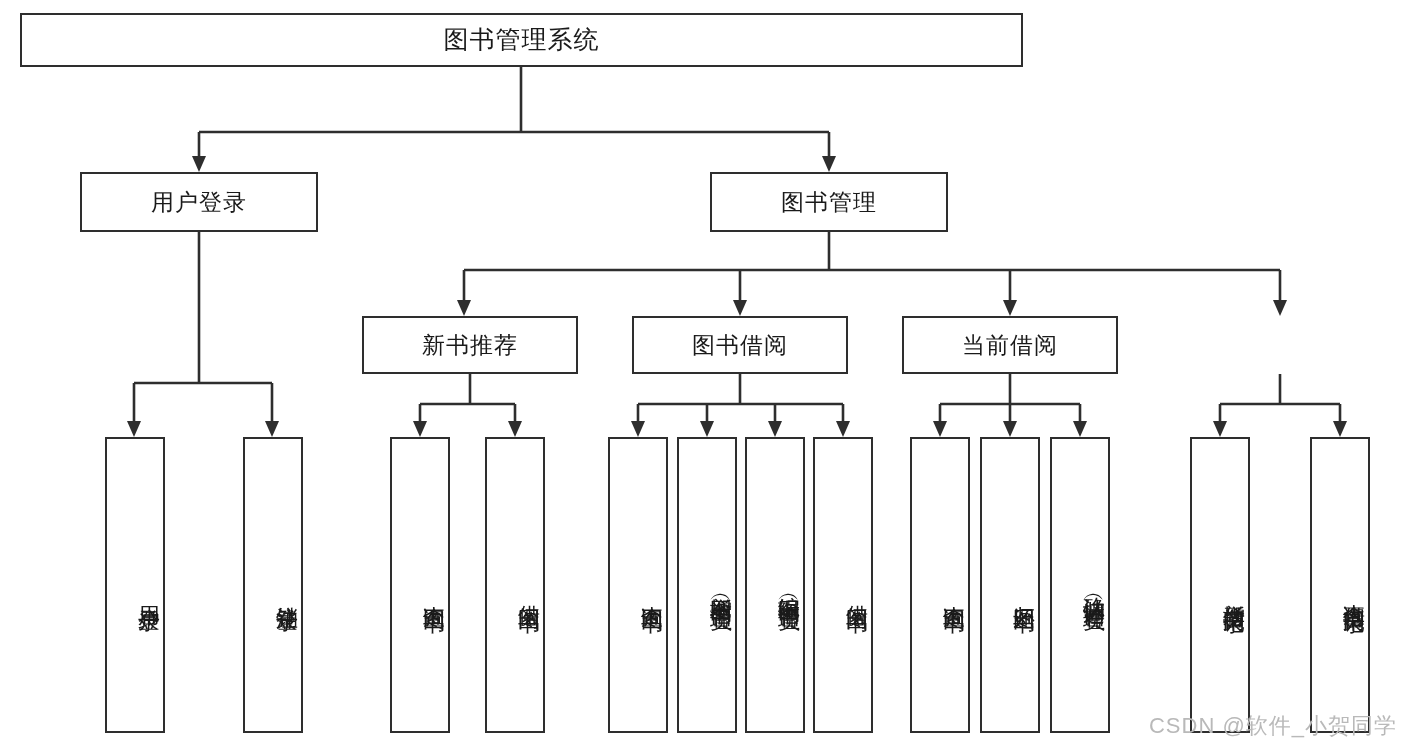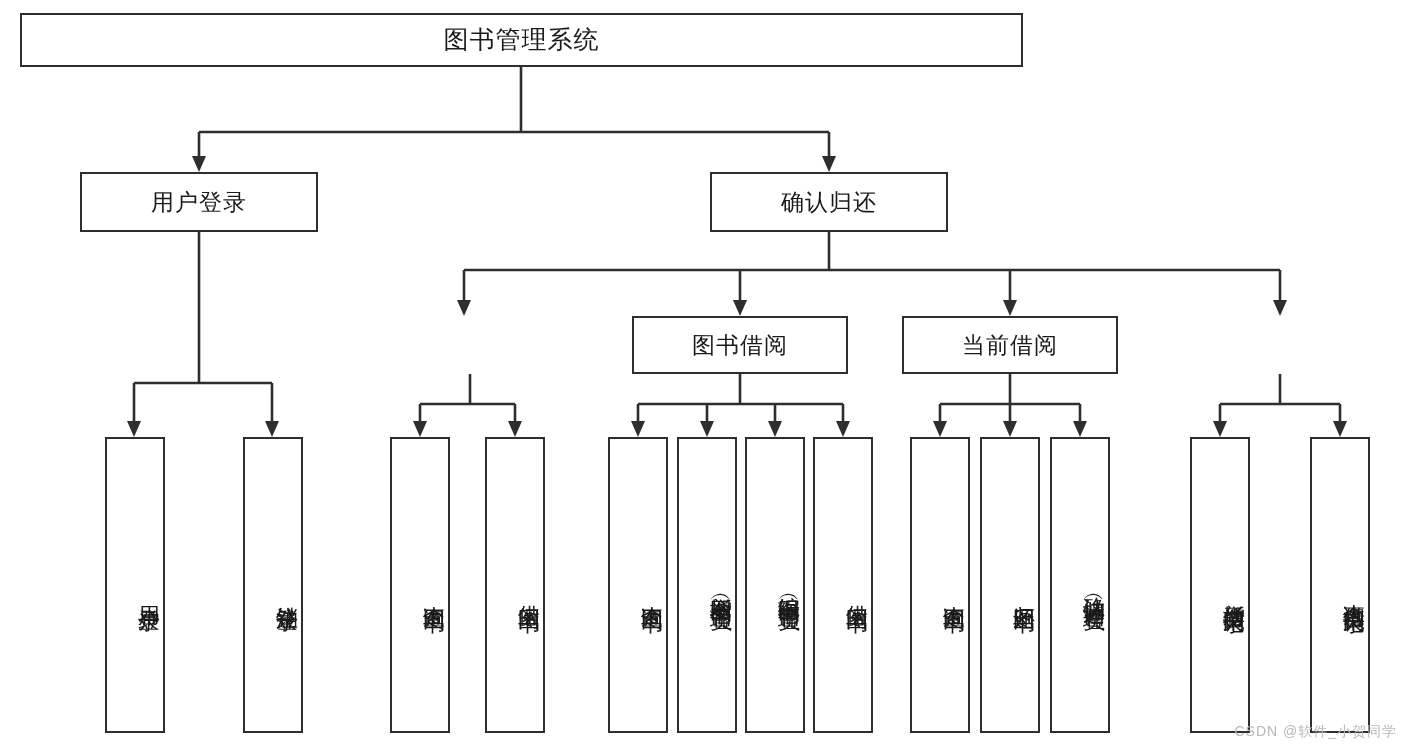--- a/index.html
+++ b/index.html
@@ -39,21 +39,21 @@
   .node.leaf.tall{
     padding-top:6px;
   }
   #title-box{
     left:20px;top:13px;width:1003px;height:54px;
     font-size:25px;
   }
   .watermark{
     position:absolute;
     right:8px;bottom:6px;
-    font-size:14px;
+    font-size:22px;
     color:#b9b9b9;
     letter-spacing:1px;
     white-space:nowrap;
     pointer-events:none;
   }
   svg line, svg path, svg polyline{
     stroke:#2e2e2e;
     stroke-width:2.6;
     fill:none;
   }
@@ -122,22 +122,23 @@
     <line x1="1220" y1="404" x2="1340" y2="404"></line>
     <line x1="1220" y1="404" x2="1220" y2="423"></line>
     <polygon points="1213,421 1227,421 1220,437"></polygon>
     <line x1="1340" y1="404" x2="1340" y2="423"></line>
     <polygon points="1333,421 1347,421 1340,437"></polygon>
   </svg>
 
   <div class="node h" id="title-box">图书管理系统</div>
 
   <div class="node h" style="left:80px;top:172px;width:238px;height:60px;">用户登录</div>
-  <div class="node h" style="left:710px;top:172px;width:238px;height:60px;">确认归还</div>
+  <div class="node h" style="left:710px;top:172px;width:238px;height:60px;">图书管理</div>
 
+  <div class="node h" style="left:362px;top:316px;width:216px;height:58px;">新书推荐</div>
   <div class="node h" style="left:632px;top:316px;width:216px;height:58px;">图书借阅</div>
   <div class="node h" style="left:902px;top:316px;width:216px;height:58px;">当前借阅</div>
 
   <div class="node leaf" style="left:105px;top:437px;width:60px;height:296px;">用户登录</div>
   <div class="node leaf" style="left:243px;top:437px;width:60px;height:296px;">注销登录</div>
 
   <div class="node leaf" style="left:390px;top:437px;width:60px;height:296px;">查询图书</div>
   <div class="node leaf" style="left:485px;top:437px;width:60px;height:296px;">借阅图书</div>
 
   <div class="node leaf" style="left:608px;top:437px;width:60px;height:296px;">查询图书</div>

